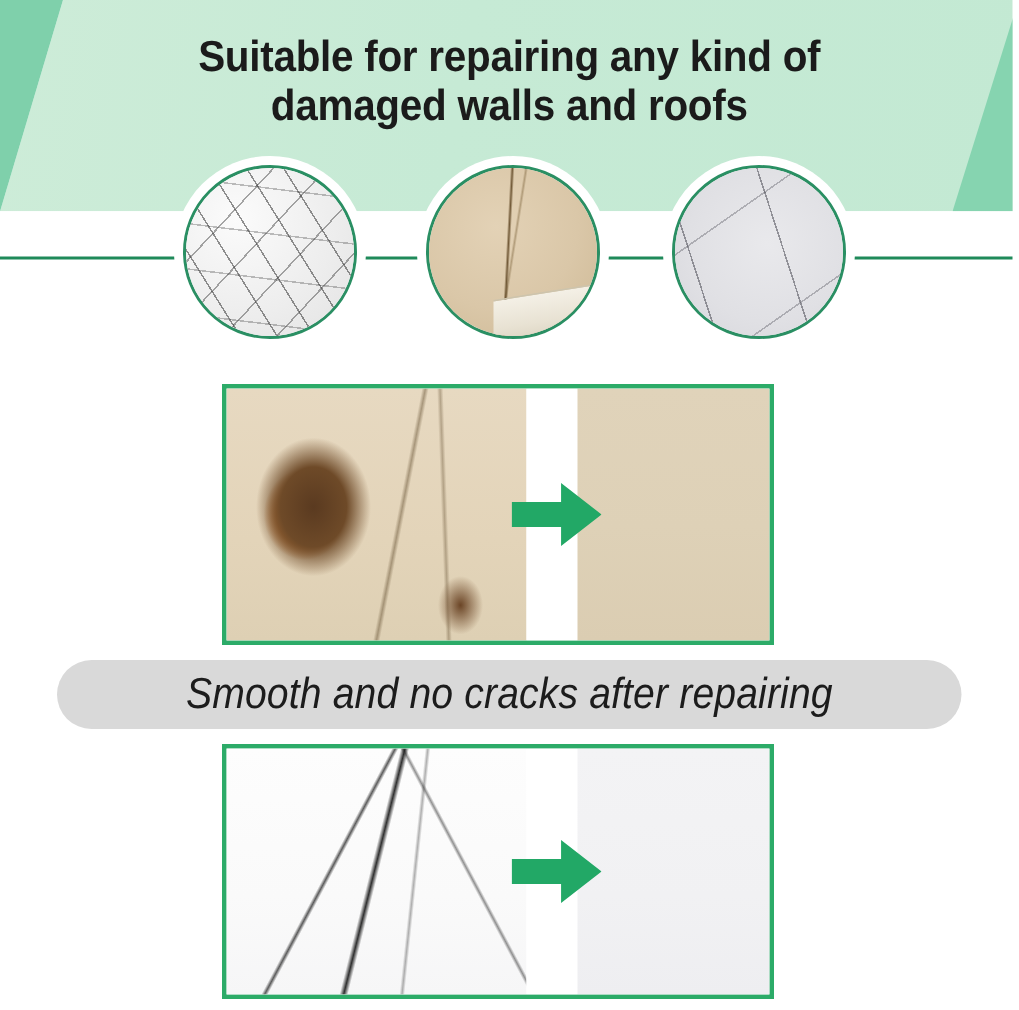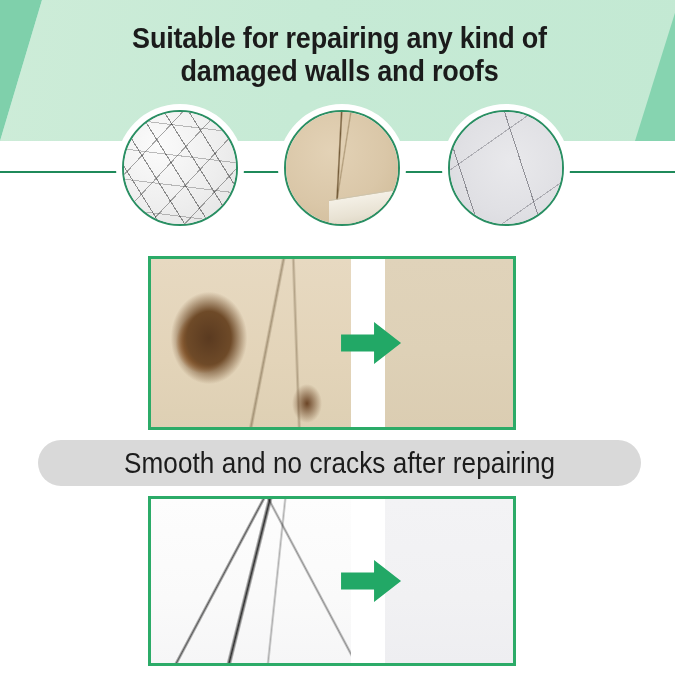--- a/index.html
+++ b/index.html
@@ -124,21 +124,21 @@
       linear-gradient(-118deg, rgba(0,0,0,0) 28%, rgba(40,40,40,.5) 28.7%, rgba(0,0,0,0) 29.4%),
       linear-gradient(180deg,#fdfdfd 0%,#fafafa 60%,#f6f6f7 100%);
   }
   .p2-after{background:linear-gradient(180deg,#f3f3f5 0%,#f1f1f3 60%,#eeeef1 100%);}
 
   
   .pill{
     position:absolute;
     background:#d9d9d9;
     border-radius:26px;
-    display:flex;align-items:center;justify-content:center;
+    display:flex;align-items:center;justify-content:center;font-style:italic;
   }
   .pill span{
     color:#1c1c1c;
     font-family:"Liberation Sans Narrow","Liberation Sans",sans-serif;
     font-weight:400;
     font-size:29px;
     letter-spacing:.1px;
     transform:scaleX(0.9);
     white-space:nowrap;
   }

